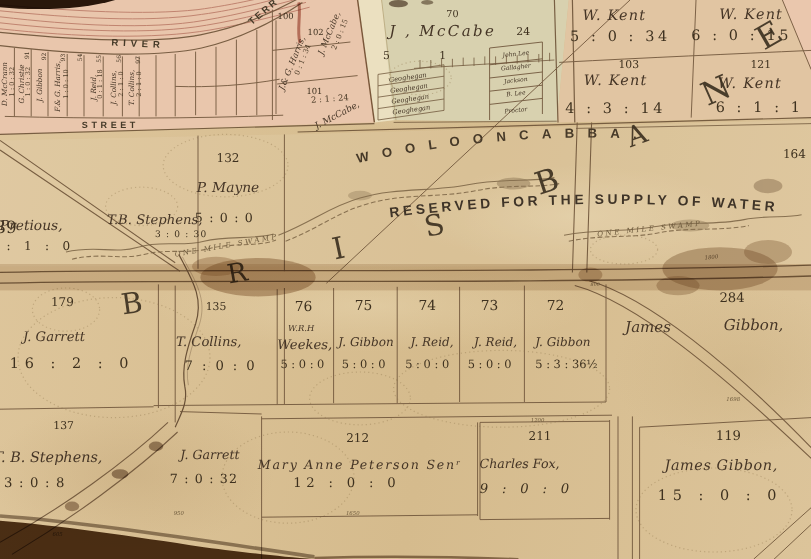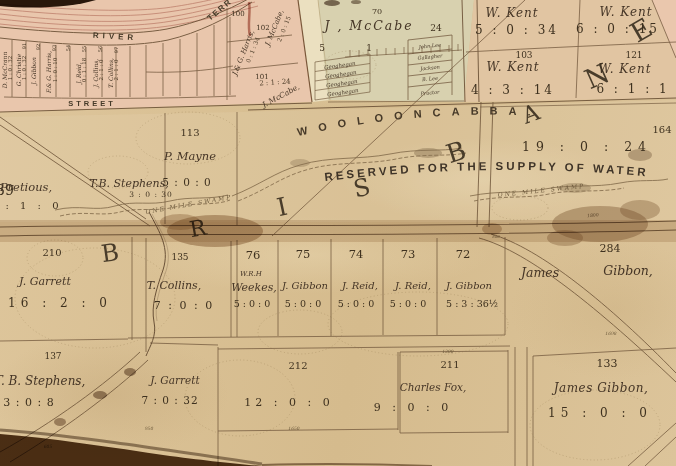--- a/index.html
+++ b/index.html
@@ -246,32 +246,31 @@
     <div class="lbl owner" style="left: 512px; top: 13px; font-size: 12px; letter-spacing: 1px; transform: translate(-50%, -50%) rotate(0deg);">W. Kent</div>
     <div class="lbl num" style="left: 517px; top: 30px; font-size: 12px; letter-spacing: 3px; transform: translate(-50%, -50%) rotate(0deg);">5 : 0 : 34</div>
     <div class="lbl owner" style="left: 626px; top: 12px; font-size: 12px; letter-spacing: 1px; transform: translate(-50%, -50%) rotate(0deg);">W. Kent</div>
     <div class="lbl num" style="left: 618px; top: 29px; font-size: 12px; letter-spacing: 3px; transform: translate(-50%, -50%) rotate(0deg);">6 : 0 : 15</div>
     <div class="lbl num" style="left: 524px; top: 55px; font-size: 9px; transform: translate(-50%, -50%) rotate(0deg);">103</div>
     <div class="lbl owner" style="left: 513px; top: 67px; font-size: 12px; letter-spacing: 1px; transform: translate(-50%, -50%) rotate(0deg);">W. Kent</div>
     <div class="lbl num" style="left: 513px; top: 90px; font-size: 12px; letter-spacing: 3px; transform: translate(-50%, -50%) rotate(0deg);">4 : 3 : 14</div>
     <div class="lbl num" style="left: 634px; top: 55px; font-size: 9px; transform: translate(-50%, -50%) rotate(0deg);">121</div>
     <div class="lbl owner" style="left: 625px; top: 69px; font-size: 12px; letter-spacing: 1px; transform: translate(-50%, -50%) rotate(0deg);">W. Kent</div>
     <div class="lbl num" style="left: 633px; top: 89px; font-size: 12px; letter-spacing: 3px; transform: translate(-50%, -50%) rotate(0deg);">6 : 1 : 1</div>
-    <div class="lbl num" style="left: 190px; top: 133px; font-size: 10px; transform: translate(-50%, -50%) rotate(0deg);">113</div>
+    <div class="lbl num" style="left: 190px; top: 133px; font-size: 10px; transform: translate(-50%, -50%) rotate(0deg);">132</div>
     <div class="lbl owner" style="left: 190px; top: 157px; font-size: 11.5px; transform: translate(-50%, -50%) rotate(0deg);">P. Mayne</div>
     <div class="lbl owner" style="left: 129px; top: 183px; font-size: 11px; transform: translate(-50%, -50%) rotate(0deg);">T.B. Stephens,</div>
     <div class="lbl num" style="left: 187px; top: 182px; font-size: 10.5px; letter-spacing: 1px; transform: translate(-50%, -50%) rotate(0deg);">5 : 0 : 0</div>
     <div class="lbl num" style="left: 135px; top: 195px; font-size: 7.5px; letter-spacing: 1px; transform: translate(-50%, -50%) rotate(0deg); margin-left: 16px;">3 : 0 : 30</div>
     <div class="lbl num" style="left: 5px; top: 190px; font-size: 14px; transform: translate(-50%, -50%) rotate(0deg);">39</div>
     <div class="lbl owner" style="left: 26px; top: 188px; font-size: 11.5px; transform: translate(-50%, -50%) rotate(0deg);">Pretious,</div>
     <div class="lbl num" style="left: 34px; top: 206px; font-size: 10px; letter-spacing: 4px; transform: translate(-50%, -50%) rotate(0deg);">: 1 : 0</div>
     <div class="lbl num" style="left: 662px; top: 130px; font-size: 10px; transform: translate(-50%, -50%) rotate(0deg);">164</div>
-    <div class="lbl num" style="left: 587px; top: 147px; font-size: 12.5px; letter-spacing: 6px; transform: translate(-50%, -50%) rotate(0deg);">19 : 0 : 24</div>
     <div class="lbl dist" style="left: 593px; top: 216px; font-size: 4.5px; transform: translate(-50%, -50%) rotate(-5deg);">1800</div>
-    <div class="lbl num" style="left: 52px; top: 253px; font-size: 10px; transform: translate(-50%, -50%) rotate(0deg);">210</div>
+    <div class="lbl num" style="left: 52px; top: 253px; font-size: 10px; transform: translate(-50%, -50%) rotate(0deg);">179</div>
     <div class="lbl owner" style="left: 45px; top: 281px; font-size: 11px; transform: translate(-50%, -50%) rotate(0deg);">J. Garrett</div>
     <div class="lbl num" style="left: 60px; top: 303px; font-size: 12px; letter-spacing: 5px; transform: translate(-50%, -50%) rotate(0deg);">16 : 2 : 0</div>
     <div class="lbl num" style="left: 180px; top: 257px; font-size: 9px; transform: translate(-50%, -50%) rotate(0deg);">135</div>
     <div class="lbl owner" style="left: 174px; top: 285px; font-size: 11px; transform: translate(-50%, -50%) rotate(0deg);">T. Collins,</div>
     <div class="lbl num" style="left: 184px; top: 305px; font-size: 11px; letter-spacing: 2px; transform: translate(-50%, -50%) rotate(0deg);">7 : 0 : 0</div>
     <div class="lbl num" style="left: 253px; top: 256px; font-size: 11.5px; transform: translate(-50%, -50%) rotate(0deg);">76</div>
     <div class="lbl num" style="left: 303px; top: 255px; font-size: 11.5px; transform: translate(-50%, -50%) rotate(0deg);">75</div>
     <div class="lbl num" style="left: 356px; top: 255px; font-size: 11.5px; transform: translate(-50%, -50%) rotate(0deg);">74</div>
     <div class="lbl num" style="left: 408px; top: 255px; font-size: 11.5px; transform: translate(-50%, -50%) rotate(0deg);">73</div>
     <div class="lbl num" style="left: 463px; top: 255px; font-size: 11.5px; transform: translate(-50%, -50%) rotate(0deg);">72</div>
@@ -292,27 +291,28 @@
     <div class="lbl owner" style="left: 628px; top: 271px; font-size: 12.5px; transform: translate(-50%, -50%) rotate(0deg);">Gibbon,</div>
     <div class="lbl dist" style="left: 611px; top: 334px; font-size: 4.5px; transform: translate(-50%, -50%) rotate(0deg);">1698</div>
     <div class="lbl num" style="left: 53px; top: 356px; font-size: 9px; transform: translate(-50%, -50%) rotate(0deg);">137</div>
     <div class="lbl owner" style="left: 40px; top: 381px; font-size: 12px; transform: translate(-50%, -50%) rotate(0deg);">T. B. Stephens,</div>
     <div class="lbl num" style="left: 29px; top: 402px; font-size: 11px; letter-spacing: 1px; transform: translate(-50%, -50%) rotate(0deg);">3 : 0 : 8</div>
     <div class="lbl dist" style="left: 48px; top: 447px; font-size: 4.5px; transform: translate(-50%, -50%) rotate(0deg);">605</div>
     <div class="lbl owner" style="left: 175px; top: 380px; font-size: 10.5px; transform: translate(-50%, -50%) rotate(0deg);">J. Garrett</div>
     <div class="lbl num" style="left: 170px; top: 400px; font-size: 10.5px; letter-spacing: 1px; transform: translate(-50%, -50%) rotate(0deg);">7 : 0 : 32</div>
     <div class="lbl dist" style="left: 149px; top: 429px; font-size: 4.5px; transform: translate(-50%, -50%) rotate(0deg);">950</div>
     <div class="lbl num" style="left: 298px; top: 366px; font-size: 10px; transform: translate(-50%, -50%) rotate(0deg);">212</div>
+    <div class="lbl owner" style="left: 300px; top: 388px; font-size: 10.5px; letter-spacing: 1.5px; transform: translate(-50%, -50%) rotate(0deg);">Mary Anne Peterson Senʳ</div>
     <div class="lbl num" style="left: 289px; top: 402px; font-size: 11px; letter-spacing: 4px; transform: translate(-50%, -50%) rotate(0deg);">12 : 0 : 0</div>
     <div class="lbl dist" style="left: 294px; top: 429px; font-size: 4.5px; transform: translate(-50%, -50%) rotate(0deg);">1650</div>
     <div class="lbl dist" style="left: 448px; top: 352px; font-size: 4.5px; transform: translate(-50%, -50%) rotate(0deg);">1200</div>
     <div class="lbl num" style="left: 450px; top: 365px; font-size: 10px; transform: translate(-50%, -50%) rotate(0deg);">211</div>
     <div class="lbl owner" style="left: 433px; top: 387px; font-size: 10.5px; transform: translate(-50%, -50%) rotate(0deg);">Charles Fox,</div>
-    <div class="lbl num" style="left: 413px; top: 407px; font-size: 11px; letter-spacing: 4px; transform: translate(-50%, -50%) rotate(0deg);">9 : 0 : 0</div>
-    <div class="lbl num" style="left: 607px; top: 363px; font-size: 11px; transform: translate(-50%, -50%) rotate(0deg);">133</div>
+    <div class="lbl num" style="left: 439px; top: 407px; font-size: 11px; letter-spacing: 4px; transform: translate(-50%, -50%) rotate(0deg); font-style: italic;">9 : 0 : 0</div>
+    <div class="lbl num" style="left: 607px; top: 363px; font-size: 11px; transform: translate(-50%, -50%) rotate(0deg);">119</div>
     <div class="lbl owner" style="left: 601px; top: 388px; font-size: 12px; letter-spacing: 0.5px; transform: translate(-50%, -50%) rotate(0deg);">James Gibbon,</div>
     <div class="lbl num" style="left: 600px; top: 413px; font-size: 12px; letter-spacing: 5px; transform: translate(-50%, -50%) rotate(0deg);">15 : 0 : 0</div>
     <div class="lbl big-letter" style="left: 110px; top: 253px; font-size: 24px; transform: translate(-50%, -50%) rotate(-8deg);">B</div>
     <div class="lbl big-letter" style="left: 198px; top: 229px; font-size: 22px; transform: translate(-50%, -50%) rotate(-10deg);">R</div>
     <div class="lbl big-letter" style="left: 282px; top: 207px; font-size: 25px; transform: translate(-50%, -50%) rotate(-12deg);">I</div>
     <div class="lbl big-letter" style="left: 362px; top: 188px; font-size: 24px; transform: translate(-50%, -50%) rotate(-12deg);">S</div>
     <div class="lbl big-letter" style="left: 456px; top: 152px; font-size: 26px; transform: translate(-50%, -50%) rotate(-18deg);">B</div>
     <div class="lbl big-letter" style="left: 531px; top: 114px; font-size: 23px; transform: translate(-50%, -50%) rotate(-20deg);">A</div>
     <div class="lbl big-letter" style="left: 597px; top: 76px; font-size: 27px; transform: translate(-50%, -50%) rotate(-24deg);">N</div>
     <div class="lbl big-letter" style="left: 641px; top: 30px; font-size: 27px; transform: translate(-50%, -50%) rotate(-30deg);">E</div>

